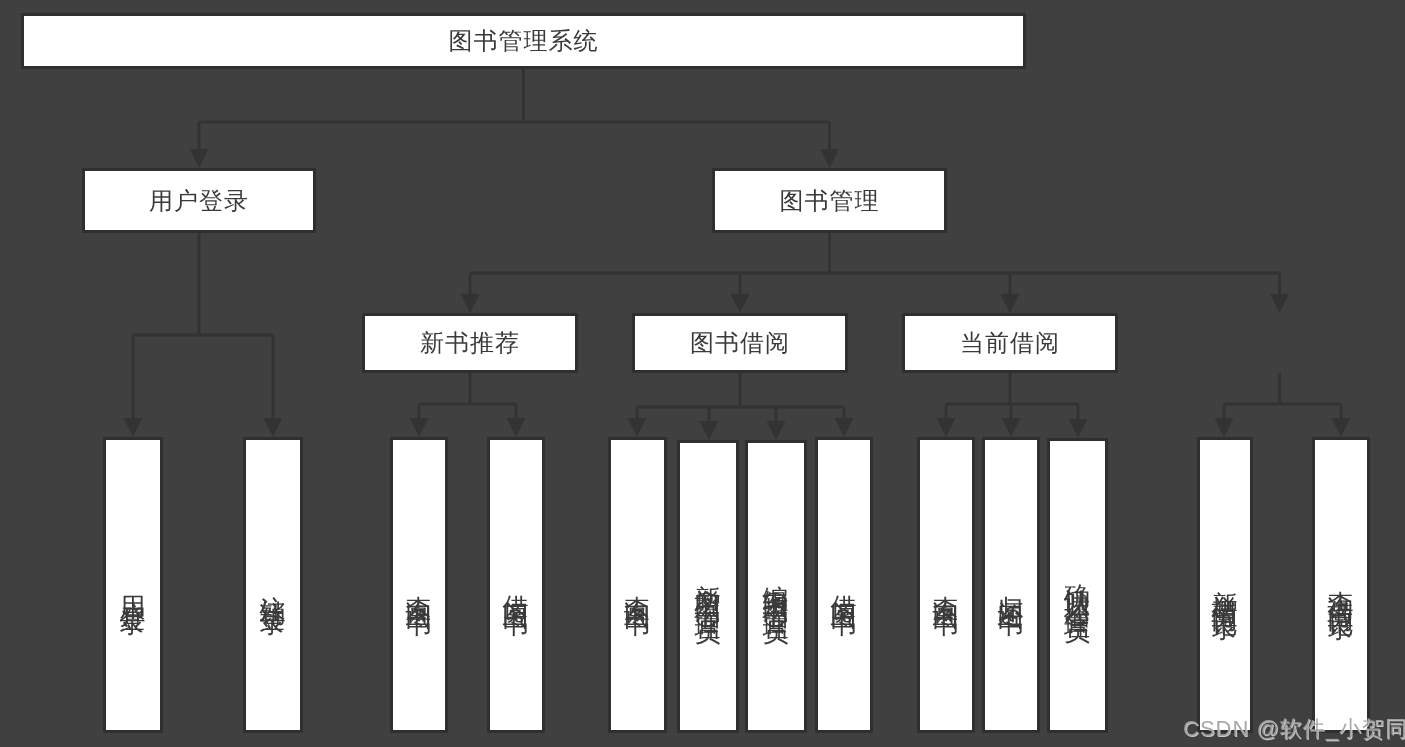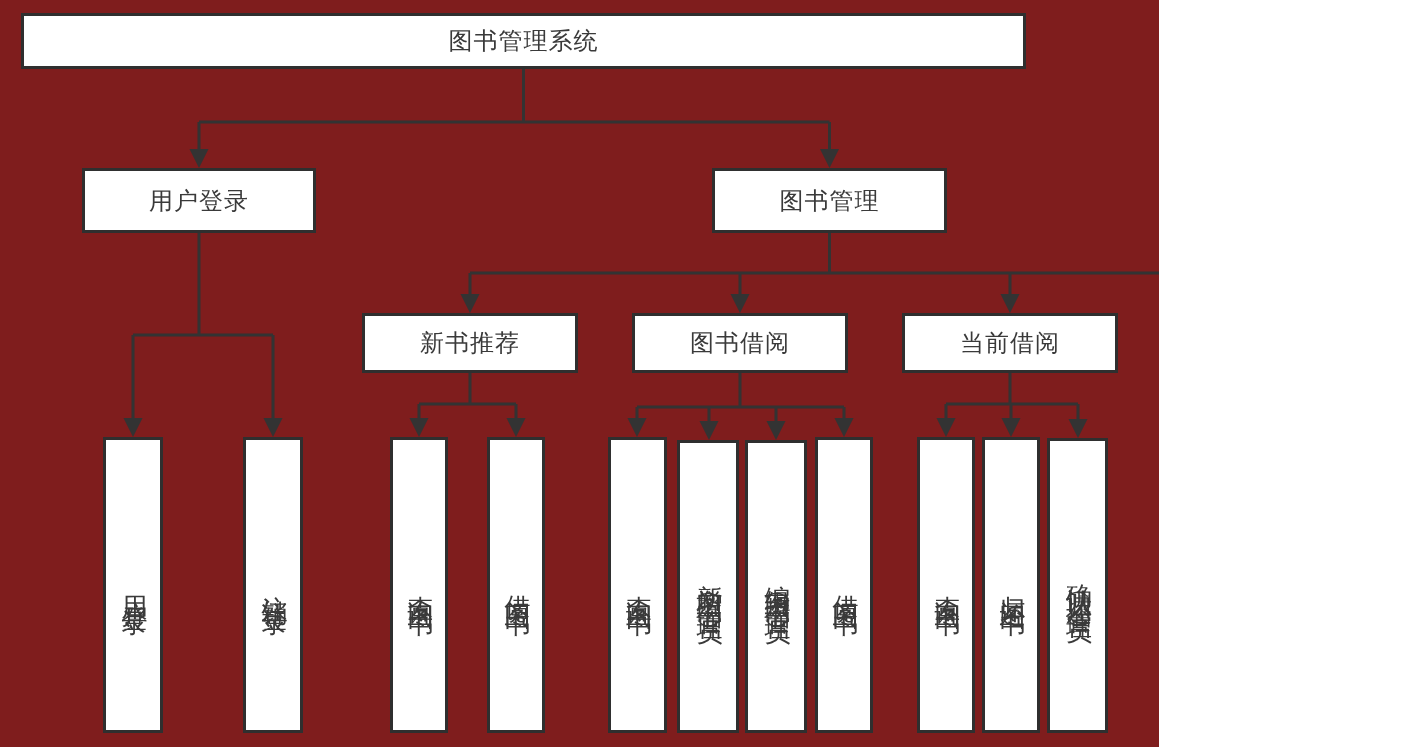--- a/index.html
+++ b/index.html
@@ -1,21 +1,21 @@
 <!DOCTYPE html>
 <html><head>
 <meta charset="utf-8">
 <style>
   html, body { margin: 0; padding: 0; background: #ffffff; }
   .canvas {
     position: relative;
-    width: 1159px;
+    width: 1405px;
     height: 747px;
-    background: #7f1d1d;
-    font-family: Liberation Mono, monospace;
+    background: #404040;
+    font-family: Liberation Sans, sans-serif;
     overflow: hidden;
   }
   svg.connectors {
     position: absolute;
     left: 0; top: 0;
     width: 1405px; height: 747px;
     z-index: 1;
   }
   .node {
     position: absolute;

